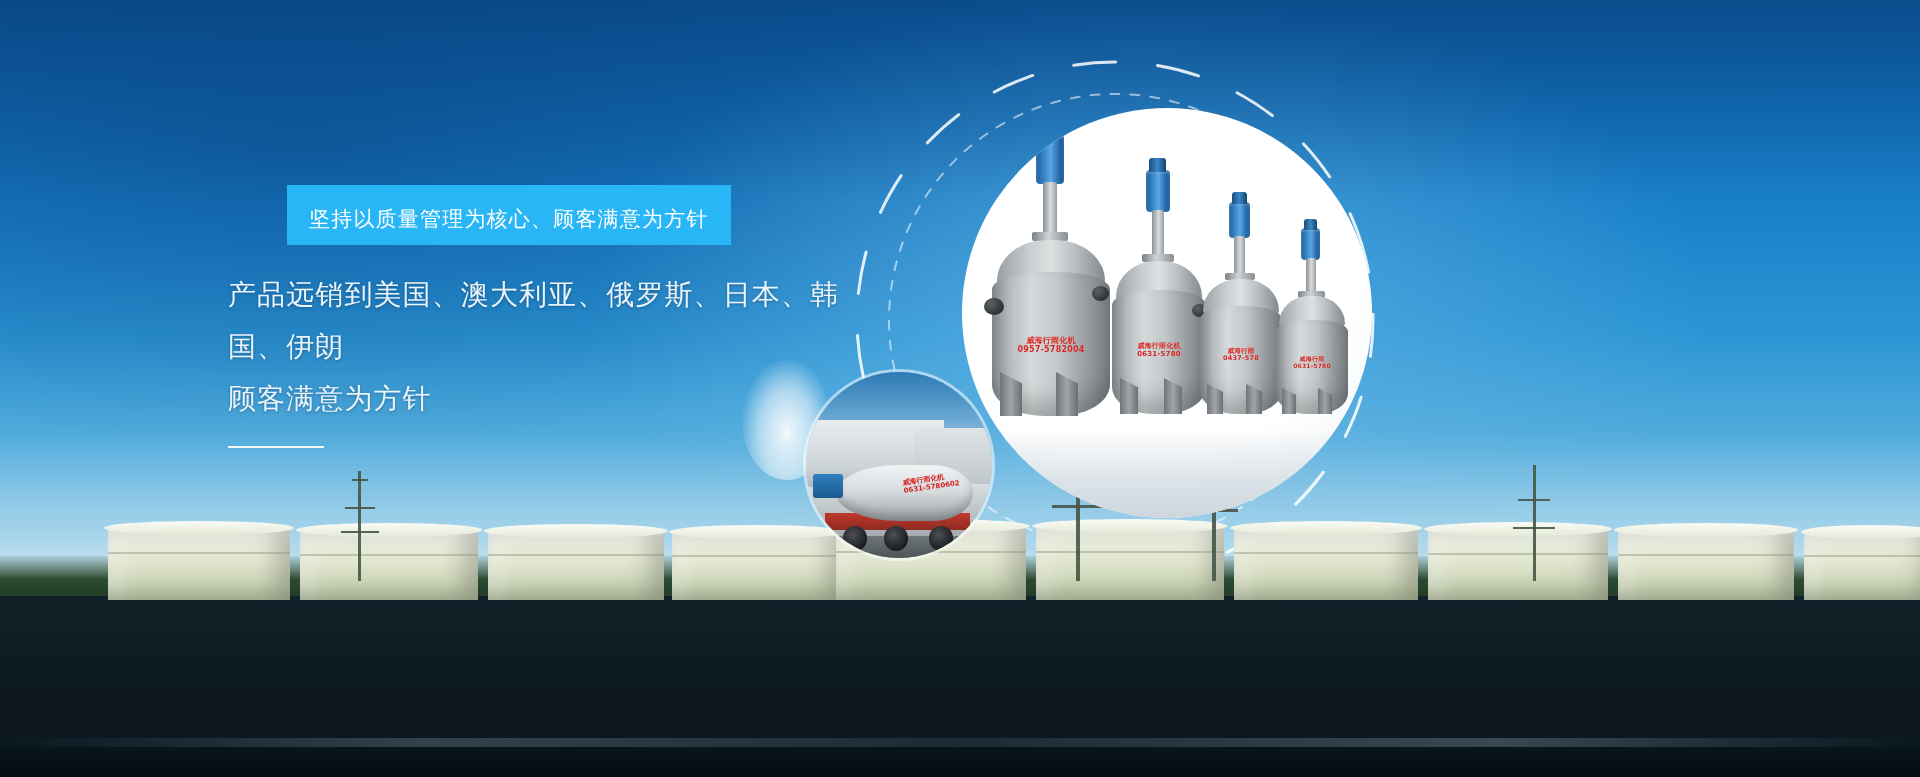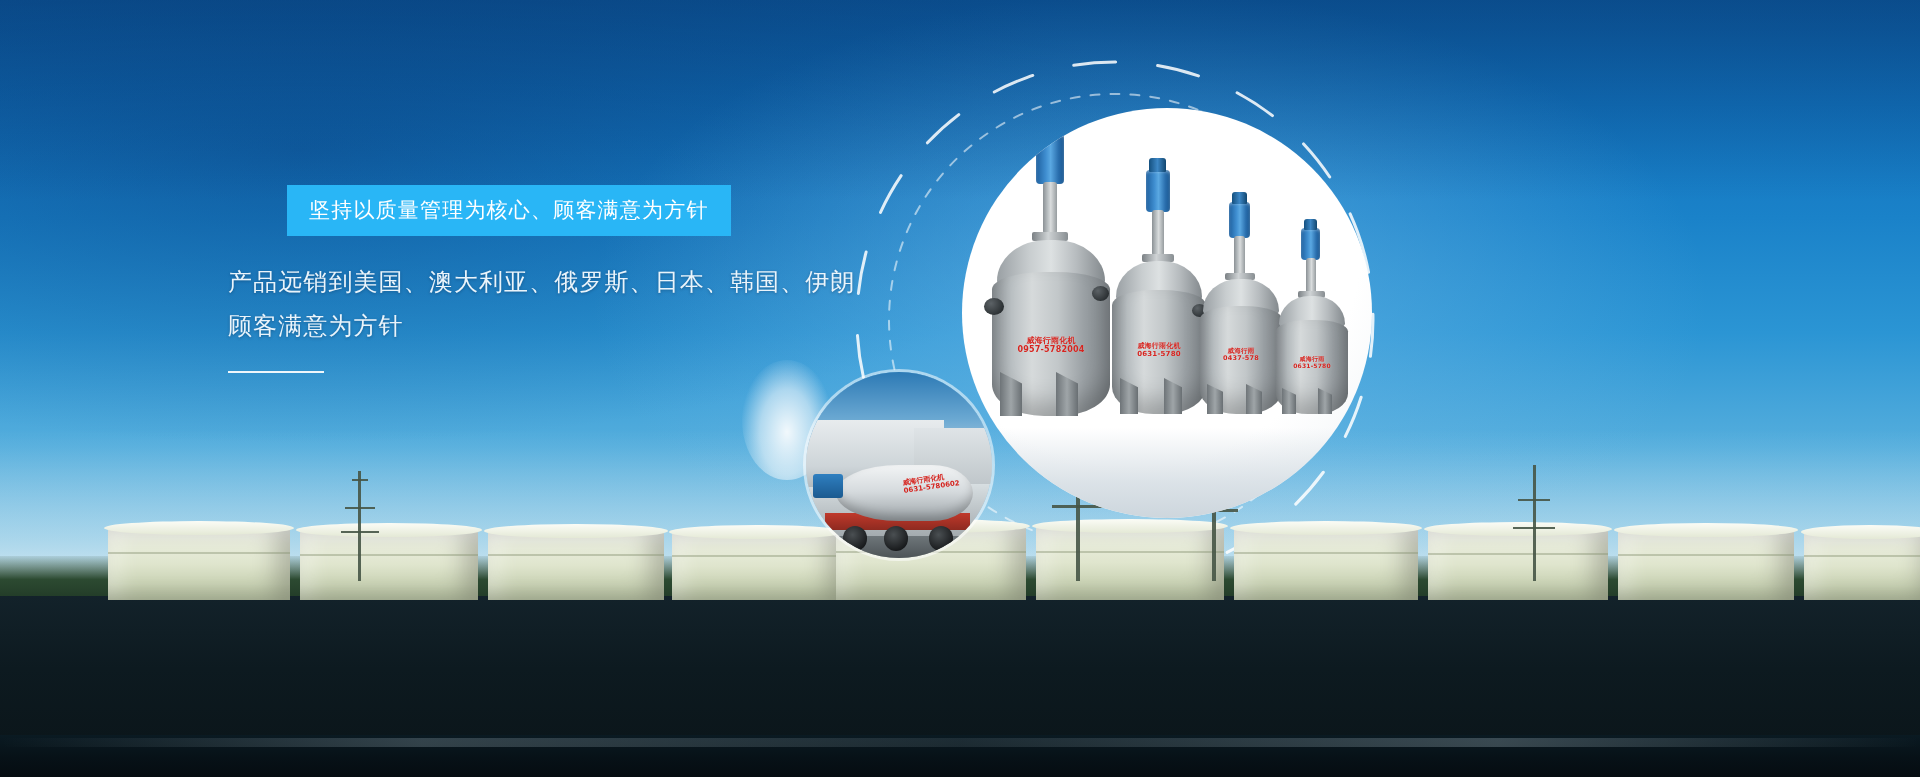--- a/index.html
+++ b/index.html
@@ -170,27 +170,27 @@
 
   
   .copy { position:absolute; left:228px; top:160px; width:640px; }
   .headline {
     font-size:45px; font-weight:900; color:#ffffff; letter-spacing:1px;
     line-height:1.12; white-space:nowrap;
     text-shadow:0 2px 6px rgba(0,30,60,.45);
   }
   .subtitle-bar {
     display:inline-block; margin-top:25px; margin-left:59px;
-    background:#29b6f6; padding:11px 22px 12px 22px;
+    background:#29b6f6; padding:20px 22px 12px 22px;
   }
   .subtitle-text {
     font-size:21px; color:#ffffff; letter-spacing:1.2px; white-space:nowrap;
   }
   .desc {
-    margin-top:24px; font-size:24px; color:#eaf4fb;
+    margin-top:24px; font-size:28px; color:#eaf4fb;
     line-height:1.85; letter-spacing:1.1px;
     text-shadow:0 1px 3px rgba(0,30,60,.35);
   }
   .divider {
     margin-top:22px; width:96px; height:2px; background:#ffffff; opacity:.92;
   }
 </style>
 </head>
 <body>
 

